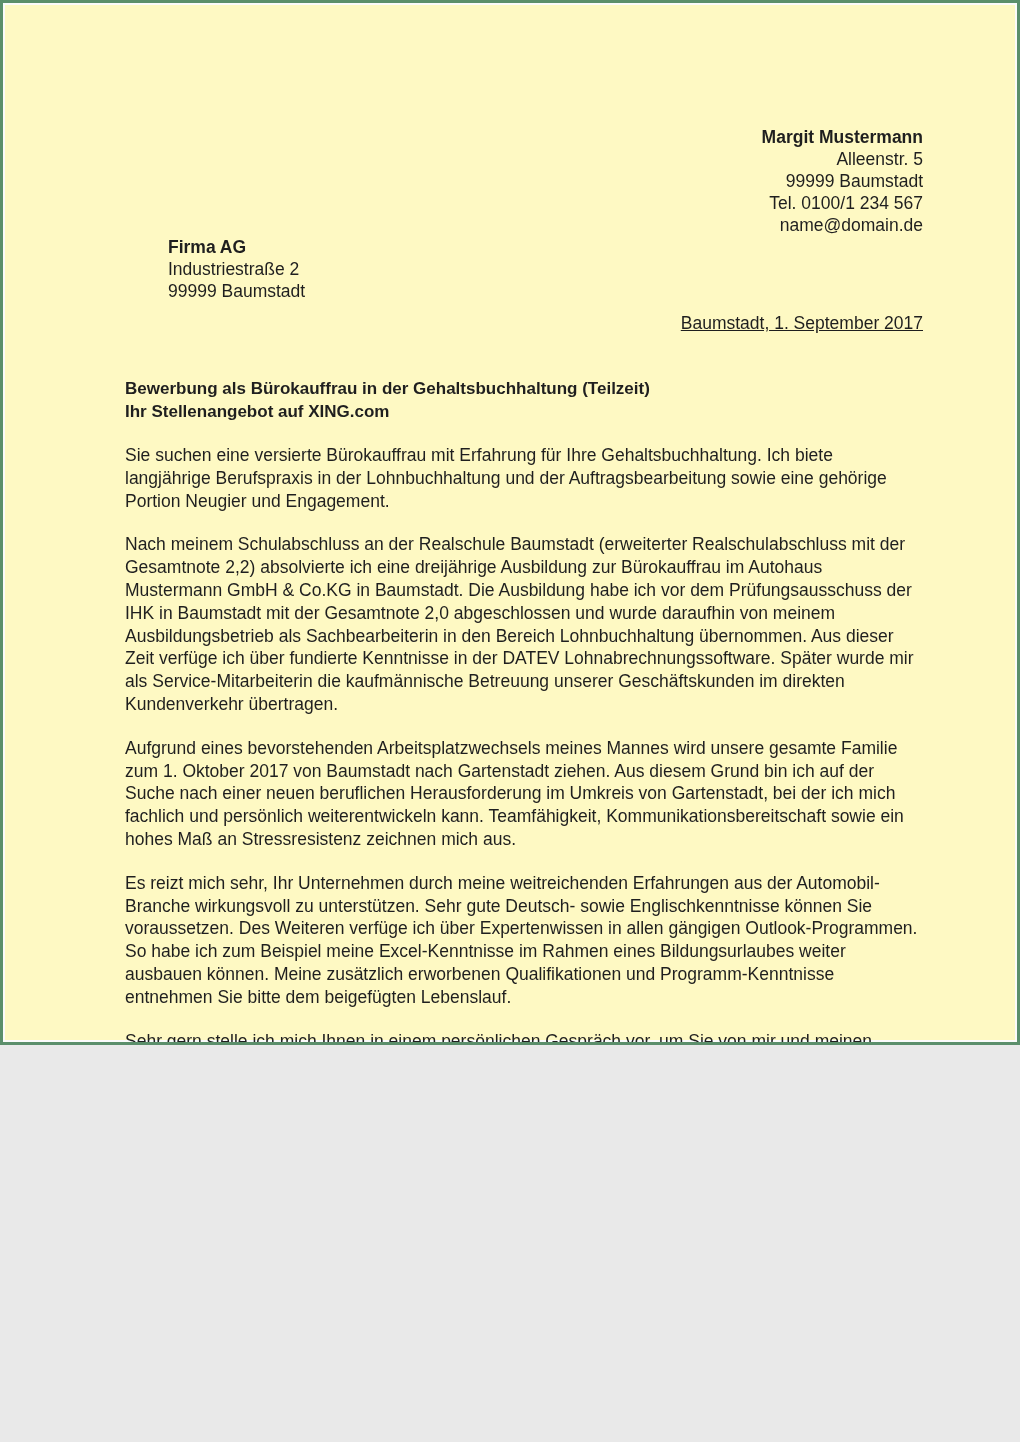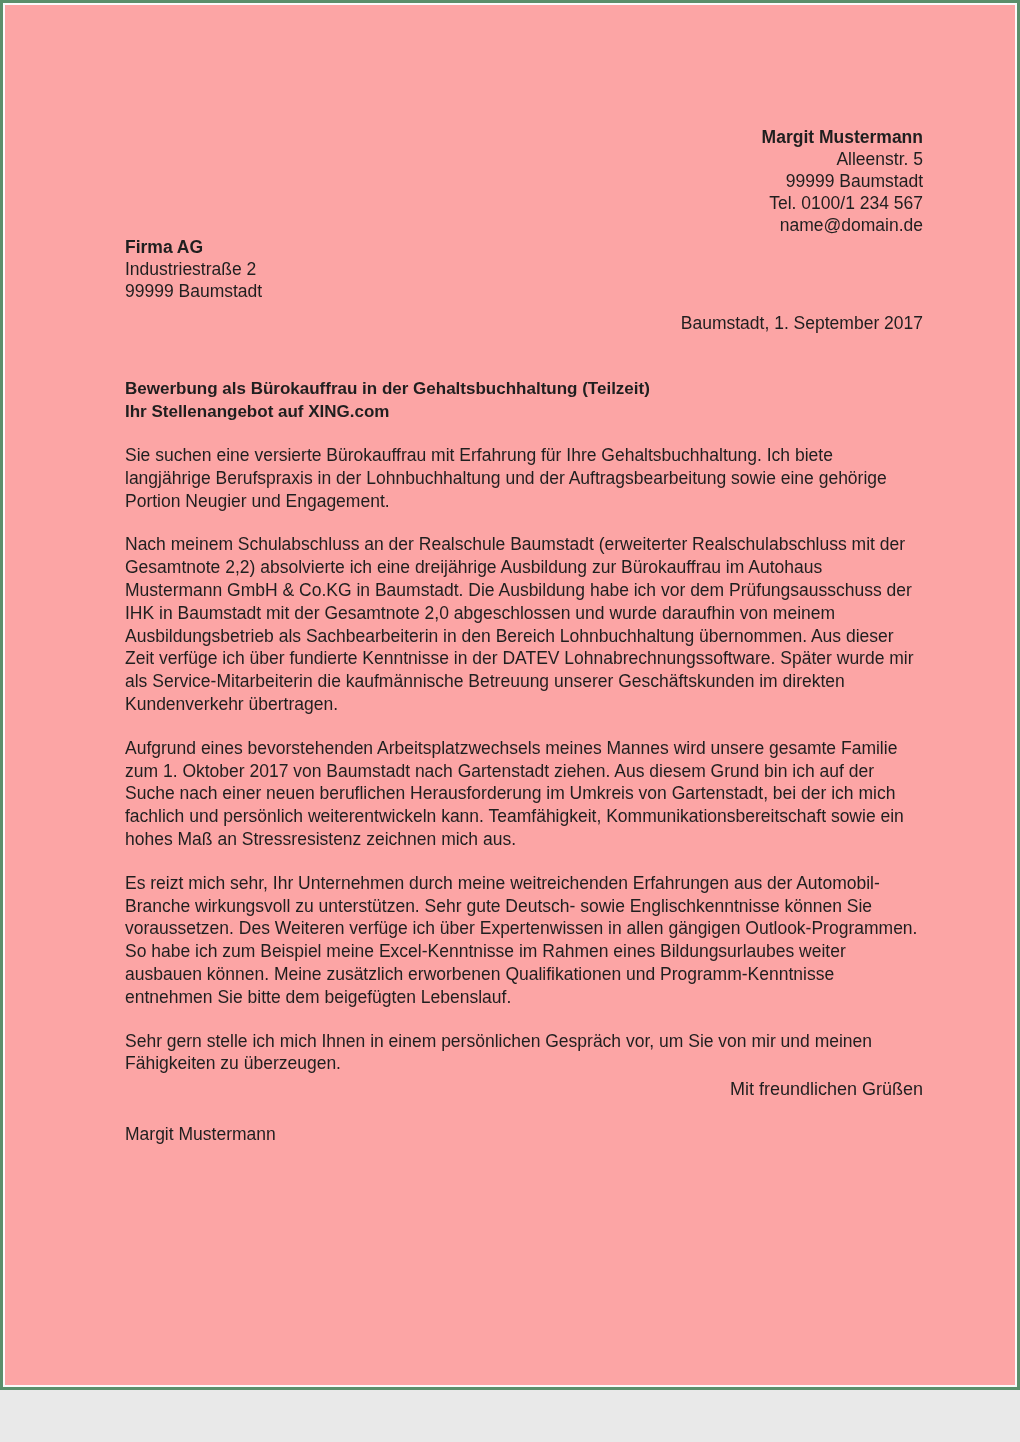--- a/index.html
+++ b/index.html
@@ -3,45 +3,45 @@
 <meta charset="utf-8">
 <style>
   html, body {
     margin: 0;
     padding: 0;
     background: #e9e9e9;
   }
   .page {
     position: relative;
     width: 1020px;
-    height: 1390px;
+    height: 1045px;
     box-sizing: border-box;
     border: 3px solid #5b8f6b;
-    background: #fca5a5;
+    background: #fef9c3;
     font-family: "Liberation Sans", "DejaVu Sans", sans-serif;
     color: #1f1f1f;
     overflow: hidden;
   }
   .page-inner {
     box-sizing: border-box;
     width: 100%;
     height: 100%;
     border: 2px solid #fbfbfb;
     padding: 0 92px 0 120px;
   }
   .line {
     font-size: 17.5px;
     line-height: 22px;
     white-space: pre;
   }
   .bold { font-weight: bold; }
 
   .sender-block   { margin-top: 121px; text-align: right; }
-  .recipient-block{ margin-top: 0; }
-  .date-line      { margin-top: 10px; text-align: right; font-size: 17.5px; line-height: 23px; }
+  .recipient-block{ margin-top: 0; margin-left: 43px; }
+  .date-line      { margin-top: 10px; text-align: right; font-size: 17.5px; line-height: 23px; text-decoration: underline; }
   .subject-block  { margin-top: 42px; font-weight: bold; font-size: 17px; line-height: 23px; }
   .salutation     { margin-top: 40px; font-size: 17.5px; line-height: 23px; }
 
   p.body-par {
     margin: 21px 0 0 0;
     font-size: 17.5px;
     line-height: 22.8px;
     max-width: 806px;
   }
   .block { display: block; }

